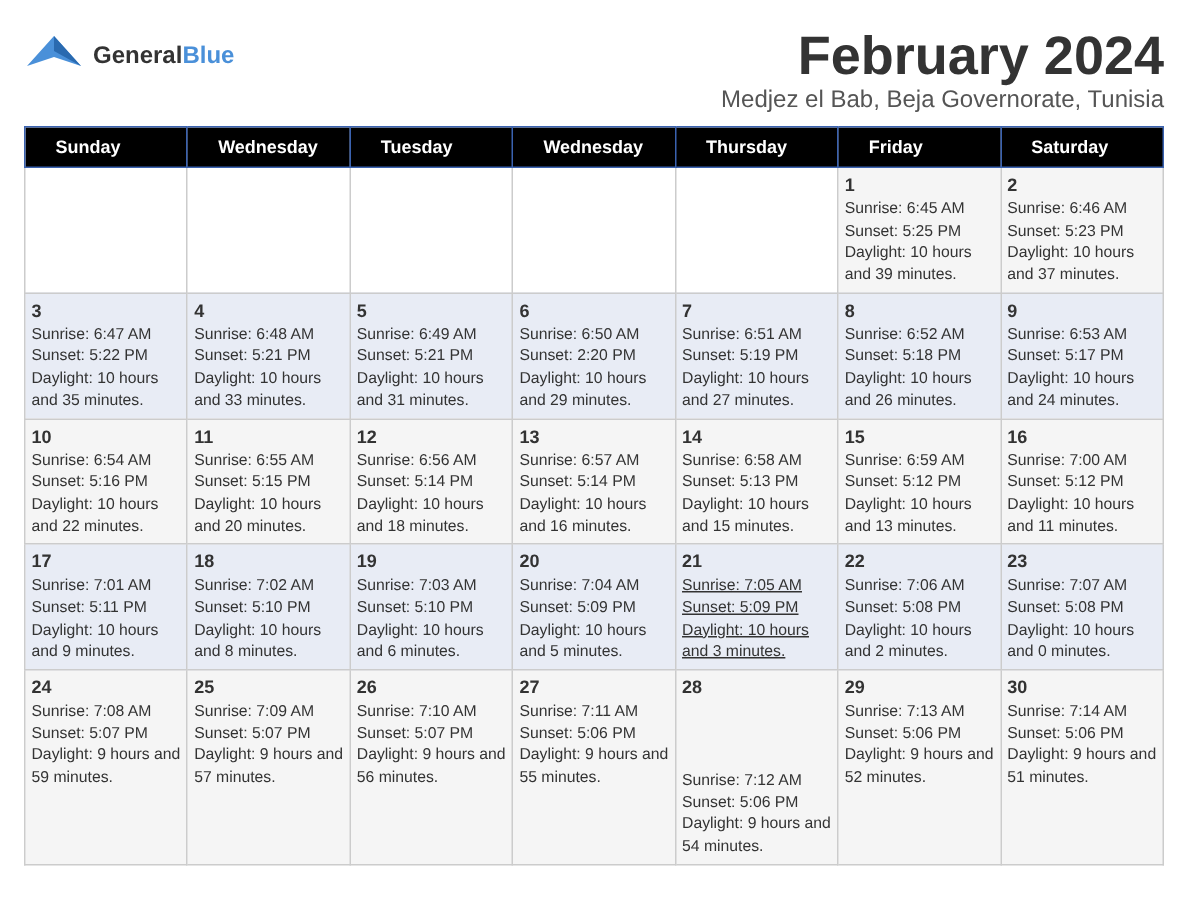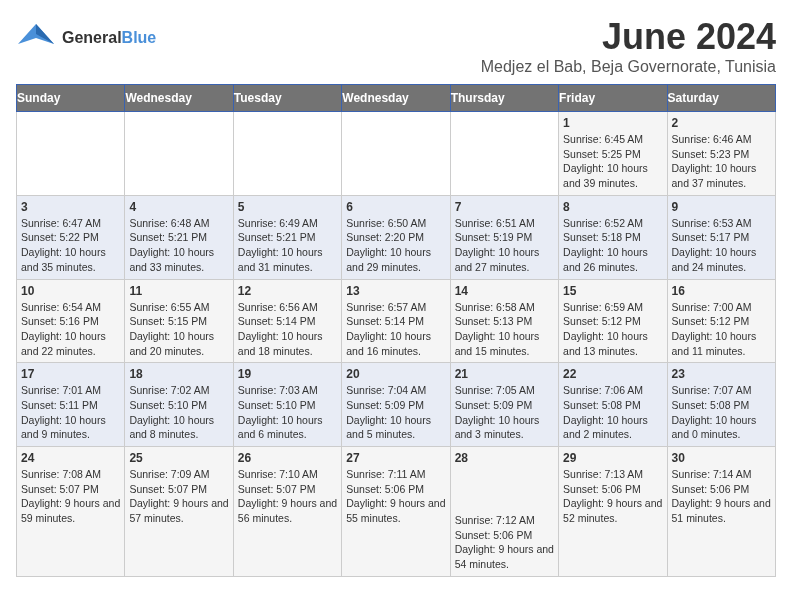--- a/index.html
+++ b/index.html
@@ -27,23 +27,23 @@
     .location {
       font-size: 16px;
       color: #555;
     }
     .calendar {
       width: 100%;
       border-collapse: collapse;
       font-size: 11px;
     }
     .calendar thead th {
-      background: #737373;
+      background: #000000;
       color: #fff;
-      padding: 6px 0;
+      padding: 6px 20px;
       text-align: left;
       font-size: 12px;
       border: 1px solid #3a62b0;
     }
     .calendar tbody td {
       border: 1px solid #ccc;
       vertical-align: top;
       padding: 4px;
       width: calc(100% / 7);
       min-height: 80px;
@@ -101,21 +101,21 @@
         <polygon points="20,8 38,28 20,22 2,28" fill="#4a90d9"></polygon>
         <polygon points="20,8 38,28 20,18" fill="#2a6ab0"></polygon>
       </svg>
     </div>
     <div class="logo-name">
       <span class="logo-general">General</span>
       <span class="logo-blue">Blue</span>
     </div>
   </div>
   <div class="title-section">
-    <div class="month-title">June 2024</div>
+    <div class="month-title">February 2024</div>
     <div class="location">Medjez el Bab, Beja Governorate, Tunisia</div>
   </div>
 </div>
 
 <table class="calendar">
   <thead>
     <tr>
       <th>Sunday</th>
       <th>Wednesday</th>
       <th>Tuesday</th>
@@ -253,21 +253,21 @@
 Daylight: 10 hours and 6 minutes.</div>
         </td>
         <td>
           <span class="day-number">20</span>
           <div class="day-info" style="white-space: pre-line;">Sunrise: 7:04 AM
 Sunset: 5:09 PM
 Daylight: 10 hours and 5 minutes.</div>
         </td>
         <td>
           <span class="day-number">21</span>
-          <div class="day-info" style="white-space: pre-line;">Sunrise: 7:05 AM
+          <div class="day-info" style="white-space: pre-line; text-decoration: underline;">Sunrise: 7:05 AM
 Sunset: 5:09 PM
 Daylight: 10 hours and 3 minutes.</div>
         </td>
         <td>
           <span class="day-number">22</span>
           <div class="day-info" style="white-space: pre-line;">Sunrise: 7:06 AM
 Sunset: 5:08 PM
 Daylight: 10 hours and 2 minutes.</div>
         </td>
         <td>

